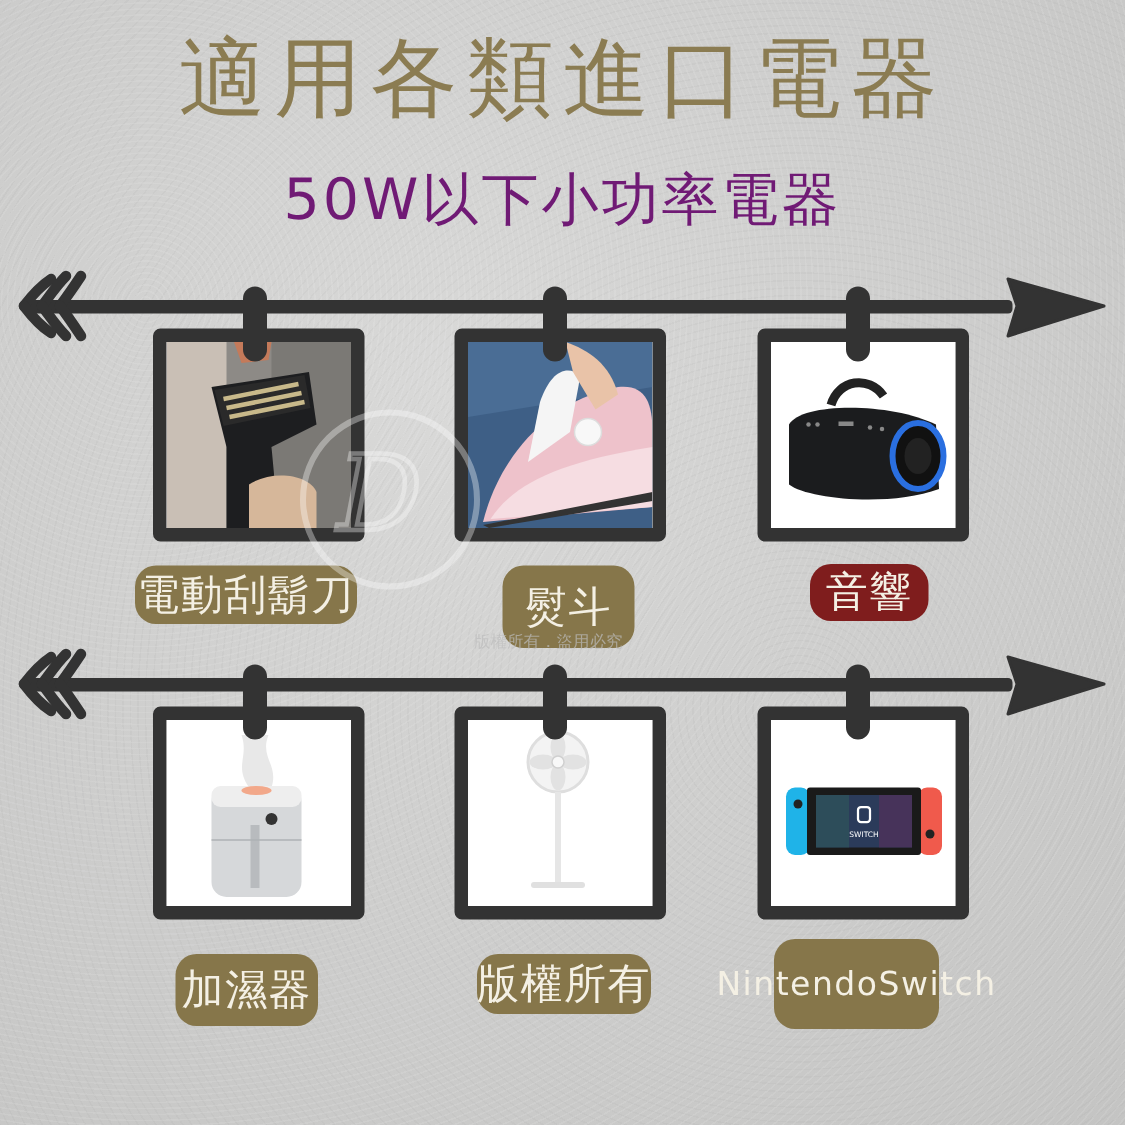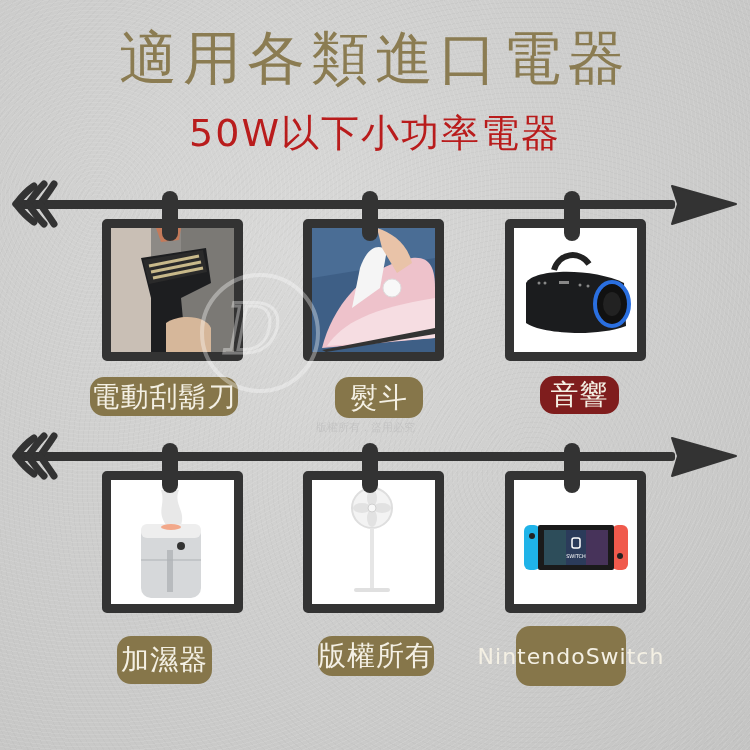--- a/index.html
+++ b/index.html
@@ -9,21 +9,21 @@
     font-family: "DejaVu Sans", sans-serif;
   }
   .noise {
     position:absolute; inset:0; pointer-events:none; opacity:.35;
     background-image:
       repeating-radial-gradient(circle at 13% 27%, rgba(255,255,255,.25) 0 1px, transparent 1px 4px),
       repeating-radial-gradient(circle at 71% 63%, rgba(0,0,0,.06) 0 1px, transparent 1px 5px);
   }
   .title {
     position:absolute; left:0; width:750px; top:22px; text-align:center;
-    font-size:58px; letter-spacing:6px; line-height:72px;
+    font-size:58px; letter-spacing:6px; line-height:72px;font-family:Liberation Mono, monospace;
   }
   .subtitle {
     position:absolute; left:0; width:750px; top:108px; text-align:center;
     font-size:38px; letter-spacing:2px; line-height:50px;
   }
   .rod { position:absolute; left:0; width:750px; height:60px; }
   .frame {
     position:absolute; width:141px; height:142px; box-sizing:border-box;
     border:9px solid #333333; border-radius:5px; overflow:hidden; background:#fff;
   }
@@ -42,21 +42,21 @@
   .wm-text {
     position:absolute; left:316px; top:420px; font-size:11px; color:#bdbdbd; opacity:.7;
   }
 </style>
 </head>
 <body>
 
 <div class="noise"></div>
 
 <div class="title" style="color:#8b7c52;">適用各類進口電器</div>
-<div class="subtitle" style="color:#b91c1c;">50W以下小功率電器</div>
+<div class="subtitle" style="color:#701a75;">50W以下小功率電器</div>
 
 <svg class="rod" style="top:174px;" viewBox="0 174 750 60">
   <g fill="#333333" stroke="#333333">
     <rect x="15" y="200" width="660" height="9" rx="3" stroke="none"></rect>
     <path d="M672 186 L736 204 L672 224 L678 204 Z" stroke-width="2" stroke-linejoin="round"></path>
     <path d="M16 204 C22 196 28 190 34 186" stroke-width="7" fill="none" stroke-linecap="round"></path>
     <path d="M16 204 C22 212 28 218 34 222" stroke-width="7" fill="none" stroke-linecap="round"></path>
     <path d="M28 204 C34 196 38 190 44 184" stroke-width="7" fill="none" stroke-linecap="round"></path>
     <path d="M28 204 C34 212 38 218 44 224" stroke-width="7" fill="none" stroke-linecap="round"></path>
     <path d="M40 204 C46 196 50 190 54 184" stroke-width="7" fill="none" stroke-linecap="round"></path>
@@ -121,21 +121,21 @@
         <circle cx="31" cy="55" r="1.5"></circle>
         <rect x="45" y="53" width="10" height="3"></rect>
         <circle cx="66" cy="57" r="1.5"></circle>
         <circle cx="74" cy="58" r="1.5"></circle>
       </g>
   </svg>
 </div>
 <div class="clip" style="left:564px; top:191px; height:50px;"></div>
 
 <div class="label" style="left:90px; top:377px; width:148px; height:39px; background:#86764a;">電動刮鬍刀</div>
-<div class="label" style="left:335px; top:377px; width:88px; height:41px; background:#86764a;">熨斗</div>
+<div class="label" style="left:335px; top:377px; width:88px; height:55px; background:#86764a;">熨斗</div>
 <div class="label" style="left:540px; top:376px; width:79px; height:38px; background:#7f1d1d;">音響</div>
 
 <div class="frame" style="left:102px; top:471px;">
   <svg width="123" height="124" viewBox="0 0 123 124">
     <rect width="123" height="124" fill="#ffffff"></rect>
     <path d="M50 10 C55 25 45 30 55 45 L70 45 C75 30 62 25 68 10 Z" fill="#e8e8e8"></path>
     <rect x="30" y="44" width="60" height="74" rx="10" fill="#d6d8da"></rect>
     <rect x="30" y="44" width="60" height="14" rx="6" fill="#eeeeee"></rect>
     <ellipse cx="60" cy="47" rx="10" ry="3" fill="#f2a88a"></ellipse>
     <circle cx="70" cy="66" r="4" fill="#333"></circle>

